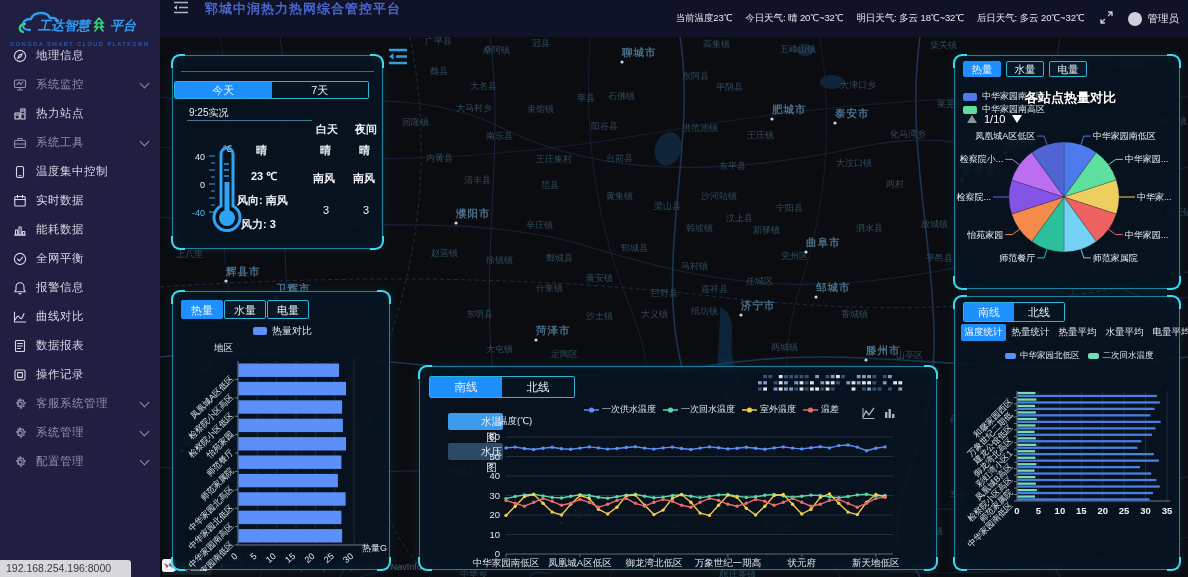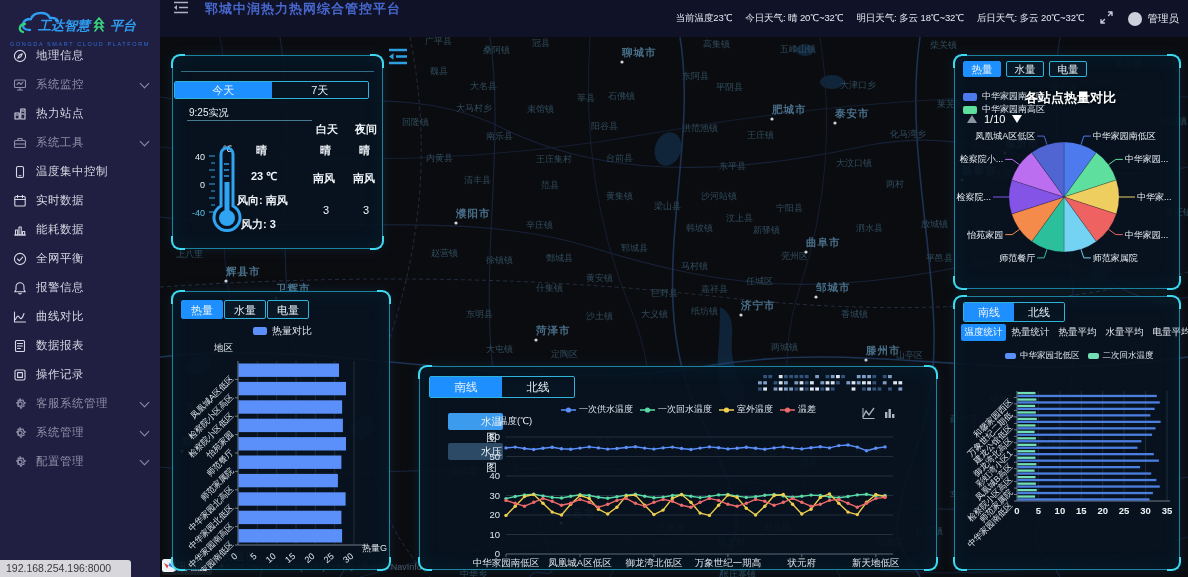--- a/index.html
+++ b/index.html
@@ -89,21 +89,21 @@
   #barleft-legend { position:absolute; left:80px; top:32px; display:flex; align-items:center; }
   #barleft-chart { position:absolute; left:0; top:0; }
 
   
   .line-tabs { position:absolute; left:9px; top:9px; height:22px; display:flex; border:1px solid #2fb3d9; border-radius:2px; overflow:hidden; }
   .line-tab { width:72px; display:flex; align-items:center; justify-content:center; font-size:11.5px; color:#e8f2f8; background:rgba(8,26,40,0.4); cursor:pointer; }
   .line-tab.active { background:#1E8FFF; }
   .side-btn { position:absolute; left:28px; width:55px; height:17px; line-height:16px; text-align:center; font-size:10.5px; border-radius:2px; color:#eaf2fa; cursor:pointer;padding-left:32px; }
   #btn-watertemp { top:46px; background:#3d9bee; }
   #btn-waterpress { top:76px; background:#2c4a66; }
-  #line-legend { position:absolute; left:141px; top:36px; display:flex; align-items:center; }
+  #line-legend { position:absolute; left:164px; top:36px; display:flex; align-items:center; }
   .lline-item { display:flex; align-items:center; margin-right:7px; }
   .lline-item .txt { font-size:9px; color:#dde4ec; margin-left:3px; }
   #datazoom { position:absolute; left:338px; top:6px; width:148px; height:22px; }
   #toolbox { position:absolute; right:40px; top:40px; display:flex; }
   #toolbox svg { margin-left:8px; cursor:pointer; }
   #line-chart { position:absolute; left:0; top:0; }
 
   
   .sub-tabs { position:absolute; left:6px; top:27px; display:flex; align-items:center; }
   .sub-tab { font-size:9.5px; color:#e6edf4; padding:2px 3.5px; margin-right:2px; border-radius:2px; cursor:pointer; white-space:nowrap; }

